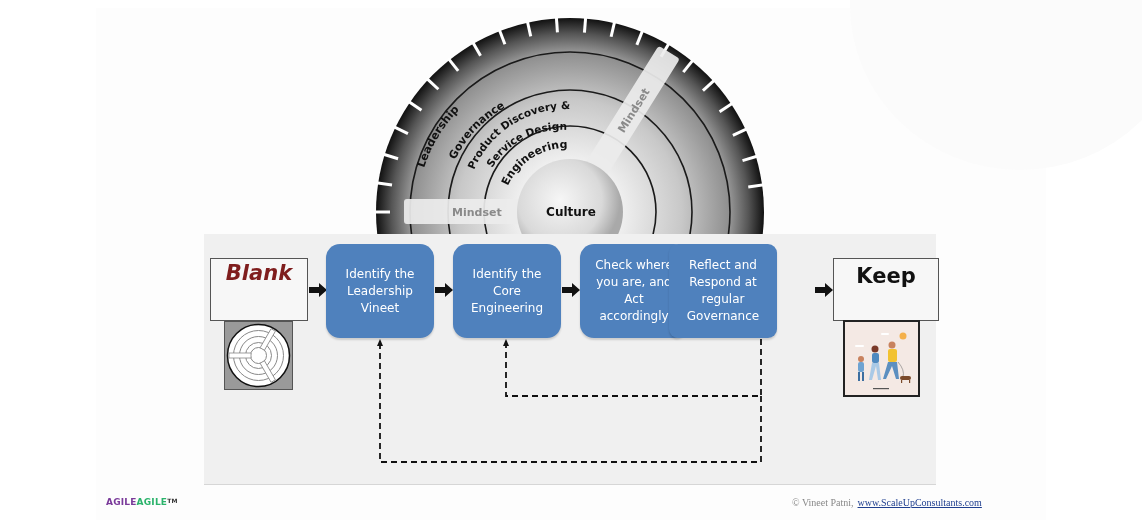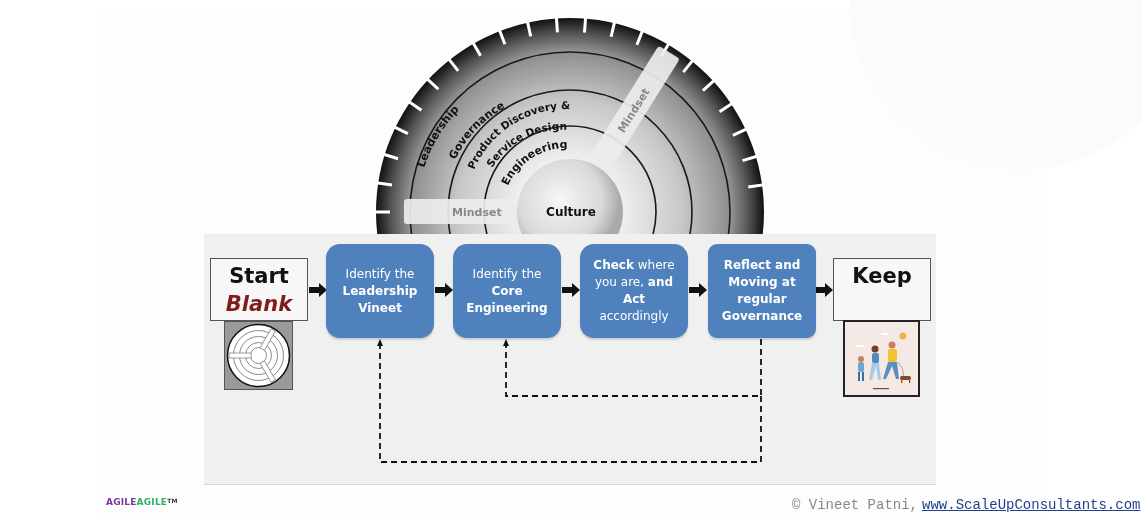--- a/index.html
+++ b/index.html
@@ -6,29 +6,29 @@
   body { width:1142px; height:520px; background:#ffffff; position:relative; overflow:hidden; font-family:"Liberation Sans", sans-serif; }
   .slide-bg { position:absolute; left:96px; top:8px; width:950px; height:512px; background:#fdfdfd; }
   .fade-shape { position:absolute; left:850px; top:-160px; width:340px; height:330px; border-radius:50%; background:#fbfbfb; }
   #wheel { position:absolute; left:0; top:0; width:1142px; height:240px; }
   .panel { position:absolute; left:204px; top:234px; width:732px; height:250px; background:#f0f0f0; border-bottom:1px solid #d6d6d6; }
   .endbox { position:absolute; background:#f7f7f7; border:1px solid #555; box-sizing:border-box; text-align:center; font-family:"DejaVu Sans", sans-serif; font-weight:bold; line-height:28px; }
   .endbox .l1 { display:block; font-size:21px; color:#111; padding-top:3px; }
   .endbox .l2 { display:block; font-size:21px; color:#7f1d1d; font-style:italic; }
   .step { position:absolute; top:244px; width:108px; height:94px; background:#4f81bd; border-radius:14px; color:#fff; display:flex; align-items:center; justify-content:center; text-align:center; font-family:"DejaVu Sans", sans-serif; font-size:12px; line-height:17px; box-shadow:0 2px 2px rgba(0,0,0,0.15); }
   .step .inner { width:96px; }
-  .step b { font-weight:bold; }
+  .step b { font-weight:normal; }
   .arrow { position:absolute; top:283px; width:18px; height:14px; }
   .pic { position:absolute; box-sizing:border-box; }
   #loops { position:absolute; left:0; top:0; width:1142px; height:520px; pointer-events:none; }
   .footer-left { position:absolute; left:106px; top:497px; font-size:9px; font-weight:bold; font-family:"DejaVu Sans", sans-serif; letter-spacing:0.2px; }
   .footer-left .p1 { color:#7a3a9a;margin-top:6px; }
   .footer-left .p2 { color:#2bb36b; }
   .footer-left .tm { color:#333; font-size:6px; vertical-align:top; }
-  .footer-right { position:absolute; left:792px; top:497px; font-size:14px; color:#888; font-family:Liberation Mono, monospace; }
+  .footer-right { position:absolute; left:792px; top:497px; font-size:10px; color:#888; font-family:Liberation Serif, serif; }
   .footer-right a { color:#1f3f8f; text-decoration:underline; margin-left:4px; }
 </style>
 </head>
 <body>
 
 <div class="slide-bg"></div>
 <div class="fade-shape"></div>
 
 <svg id="wheel" viewBox="0 0 1142 240">
   <defs>
@@ -98,21 +98,20 @@
     <text font-size="11" font-weight="bold" fill="#111" font-family="DejaVu Sans, sans-serif"><textPath href="#arcGov">Governance</textPath></text>
     <text font-size="10.5" font-weight="bold" fill="#111" font-family="DejaVu Sans, sans-serif"><textPath href="#arcPD">Product Discovery &amp;</textPath></text>
     <text font-size="10.5" font-weight="bold" fill="#111" font-family="DejaVu Sans, sans-serif"><textPath href="#arcSD">Service Design</textPath></text>
     <text font-size="11" font-weight="bold" fill="#111" font-family="DejaVu Sans, sans-serif"><textPath href="#arcEng">Engineering</textPath></text>
   </g>
 </svg>
 
 <div class="panel"></div>
 
 <div class="endbox" style="left:210px; top:258px; width:98px; height:63px;">
-  <span class="l1">Start</span>
   <span class="l2">Blank</span>
 </div>
 <div class="pic" style="left:224px; top:321px; width:69px; height:69px; background:#9a9a9a; border:1px solid #555;">
   <svg width="67" height="67" viewBox="0 0 67 67">
     <circle cx="33.5" cy="33.5" r="31" fill="#fff" stroke="#111" stroke-width="1.5"></circle>
     <circle cx="33.5" cy="33.5" r="25" fill="none" stroke="#888" stroke-width="1"></circle>
     <circle cx="33.5" cy="33.5" r="19" fill="none" stroke="#888" stroke-width="1"></circle>
     <circle cx="33.5" cy="33.5" r="13" fill="none" stroke="#888" stroke-width="1"></circle>
     <circle cx="33.5" cy="33.5" r="8" fill="#fff" stroke="#888" stroke-width="1"></circle>
     <rect x="4" y="31" width="22" height="5" fill="#fff" stroke="#888" stroke-width="0.8"></rect>
@@ -155,30 +154,30 @@
     <b>Engineering</b>
   </div>
 </div>
 <div class="step" style="left:580px;">
   <div class="inner">
     <b>Check</b><span> where you are, </span><b>and</b><br>
     <b>Act</b><br>
     <span>accordingly</span>
   </div>
 </div>
-<div class="step" style="left:708px;border-radius:9px;">
+<div class="step" style="left:669px;border-radius:9px;">
   <div class="inner">
     <b>Reflect and</b><br>
-    <b>Moving at</b><br>
+    <b>Respond at</b><br>
     <b>regular</b><br>
     <b>Governance</b>
   </div>
 </div>
 
-<div class="endbox" style="left:833px; top:258px; width:98px; height:63px;">
+<div class="endbox" style="left:833px; top:258px; width:106px; height:63px;">
   <span class="l1">Keep</span>
 </div>
 <div class="pic" style="left:843px; top:320px; width:77px; height:77px; background:#f4e9e4; border:2px solid #222;">
   <svg width="73" height="73" viewBox="0 0 73 73">
     <circle cx="58" cy="14" r="3.5" fill="#f4b04a"></circle>
     <rect x="10" y="23" width="9" height="2" rx="1" fill="#fff"></rect>
     <rect x="36" y="11" width="8" height="2" rx="1" fill="#fff"></rect>
     <circle cx="16" cy="37" r="3" fill="#c8825e"></circle>
     <rect x="13" y="40" width="6" height="10" rx="2" fill="#6ea3d2"></rect>
     <rect x="13" y="50" width="2" height="9" fill="#3c6ea0"></rect>

